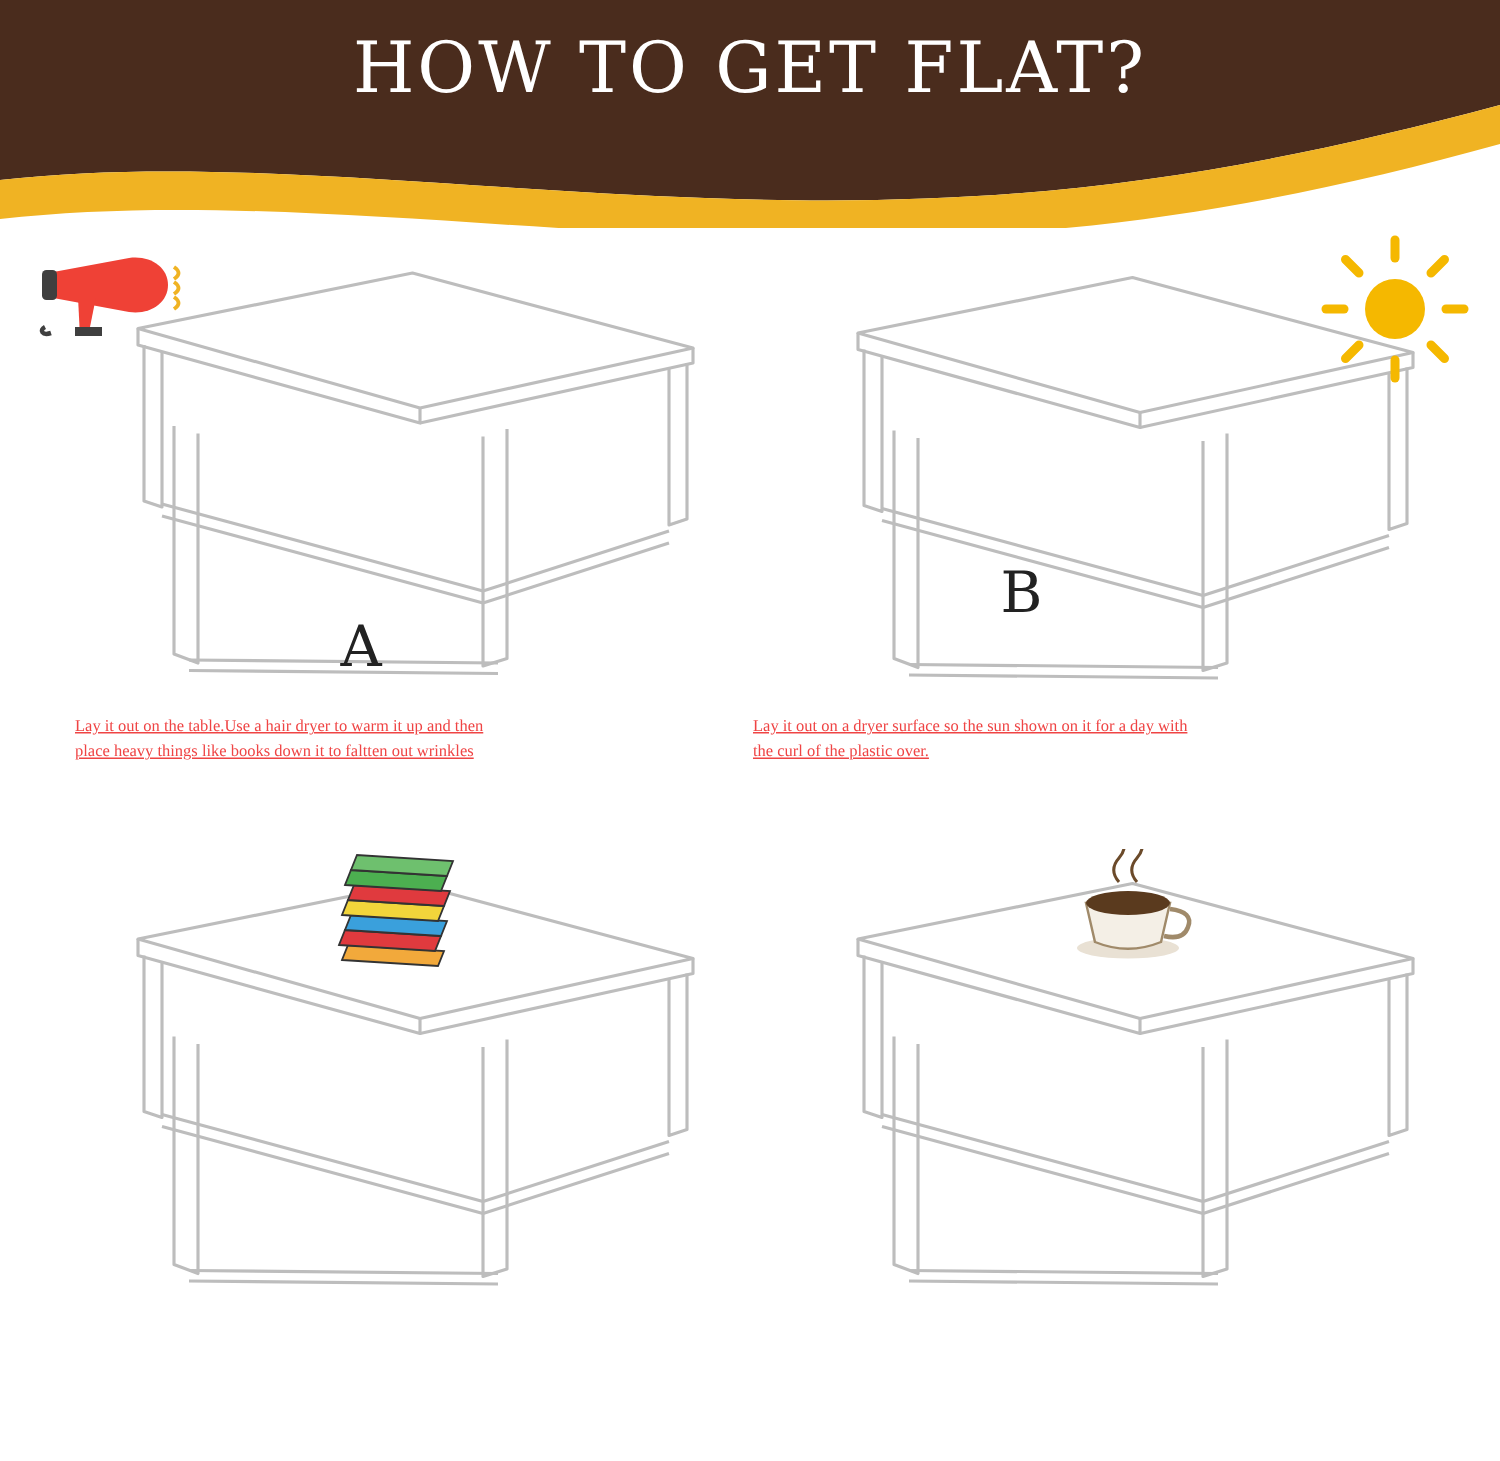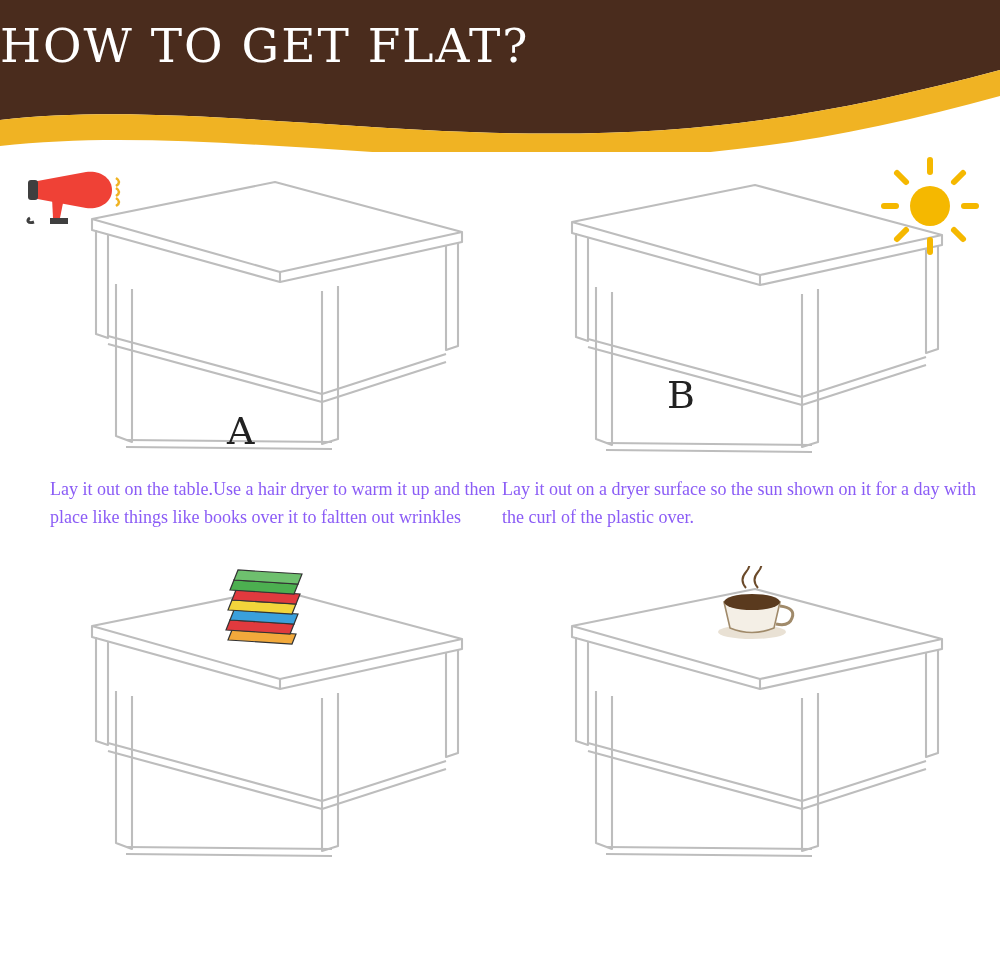--- a/index.html
+++ b/index.html
@@ -29,20 +29,21 @@
     left: 0;
     top: 0;
     width: 1000px;
     height: 152px;
   }
   .header-title {
     position: absolute;
     left: 0;
     top: 18px;
     width: 1000px;
+    text-align: center;
     color: #ffffff;
     font-family: "DejaVu Serif", serif;
     font-size: 47px;
     letter-spacing: 2px;
     font-weight: normal;
     z-index: 5;
   }
 
   
   .panels {
@@ -75,24 +76,25 @@
     font-size: 38px;
     color: #222222;
     line-height: 1;
   }
   .letter-a { left: 205px; top: 258px; }
   .letter-b { left: 165px; top: 222px; }
 
   .caption {
     position: absolute;
     font-family: "Liberation Serif", serif;
-    font-size: 18px;
-    color: #8b5cf6;
+    font-size: 11px;
+    color: #ef4444;
     line-height: 1.55;
     width: 450px;
+    text-decoration: underline;
   }
   .cap-a { left: 28px;  top: 322px; }
   .cap-b { left: 0px;   top: 322px; }
 
   .cap-line { display: block; white-space: nowrap; }
 
   svg { display: block; }
 </style>
 </head>
 <body>
@@ -144,21 +146,21 @@
             <path d="M92,14 q6,4 0,8"></path>
             <path d="M92,24 q6,4 0,8"></path>
             <path d="M92,34 q6,4 0,8"></path>
           </g>
         </g>
       </svg>
     </span>
     <div class="panel-letter letter-a">A</div>
     <div class="caption cap-a">
       <span class="cap-line">Lay it out on the table.Use a hair dryer to warm it up and then</span>
-      <span class="cap-line">place like things like books over it to faltten out wrinkles</span>
+      <span class="cap-line">place heavy things like books down it to faltten out wrinkles</span>
     </div>
   </div>
 
   <div class="panel panel-b">
     <svg class="art" viewBox="0 0 470 320">
       <g fill="none" stroke="#bdbdbd" stroke-width="2.1" stroke-linejoin="round">
         <path d="M70,68 L253,31 L440,81 L258,121 Z"></path>
         <path d="M70,68 L70,79 L258,131 L258,121"></path>
         <path d="M258,131 L440,91 L440,81"></path>
         <path d="M74,79 L74,183 L86,187 L86,83"></path>

